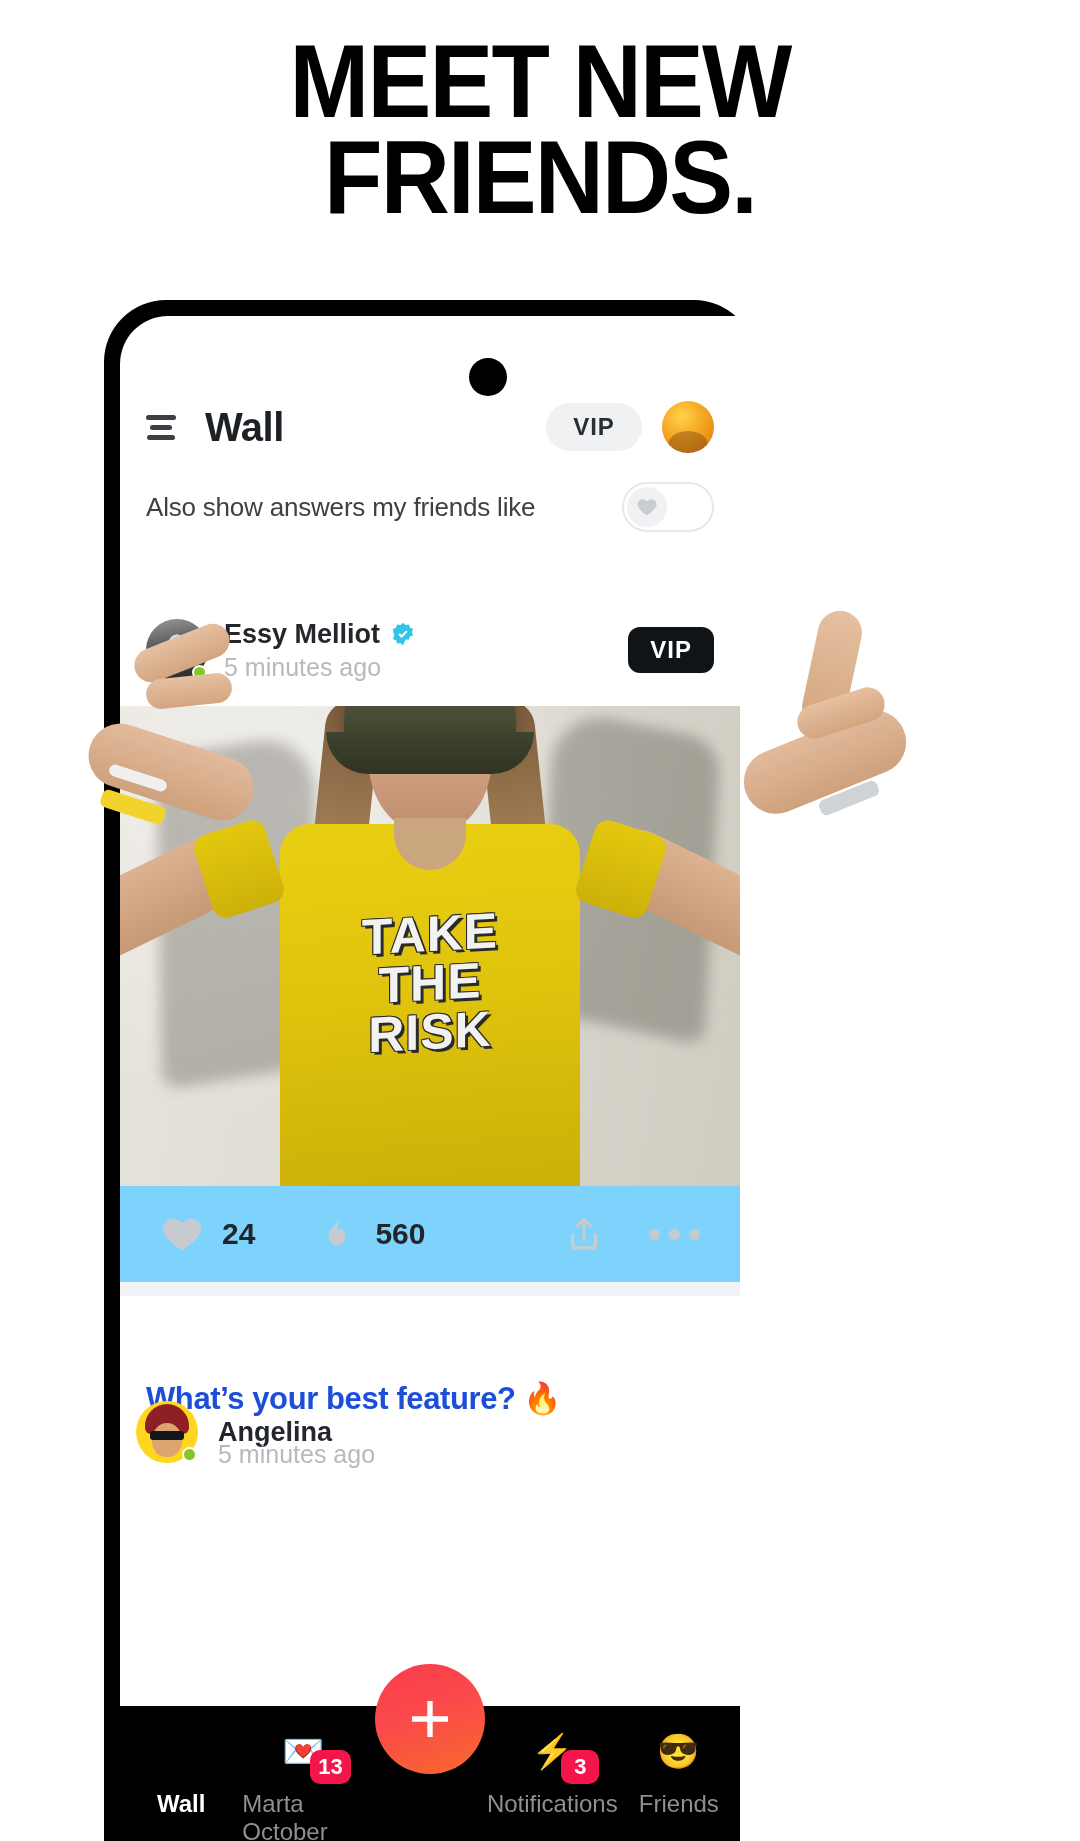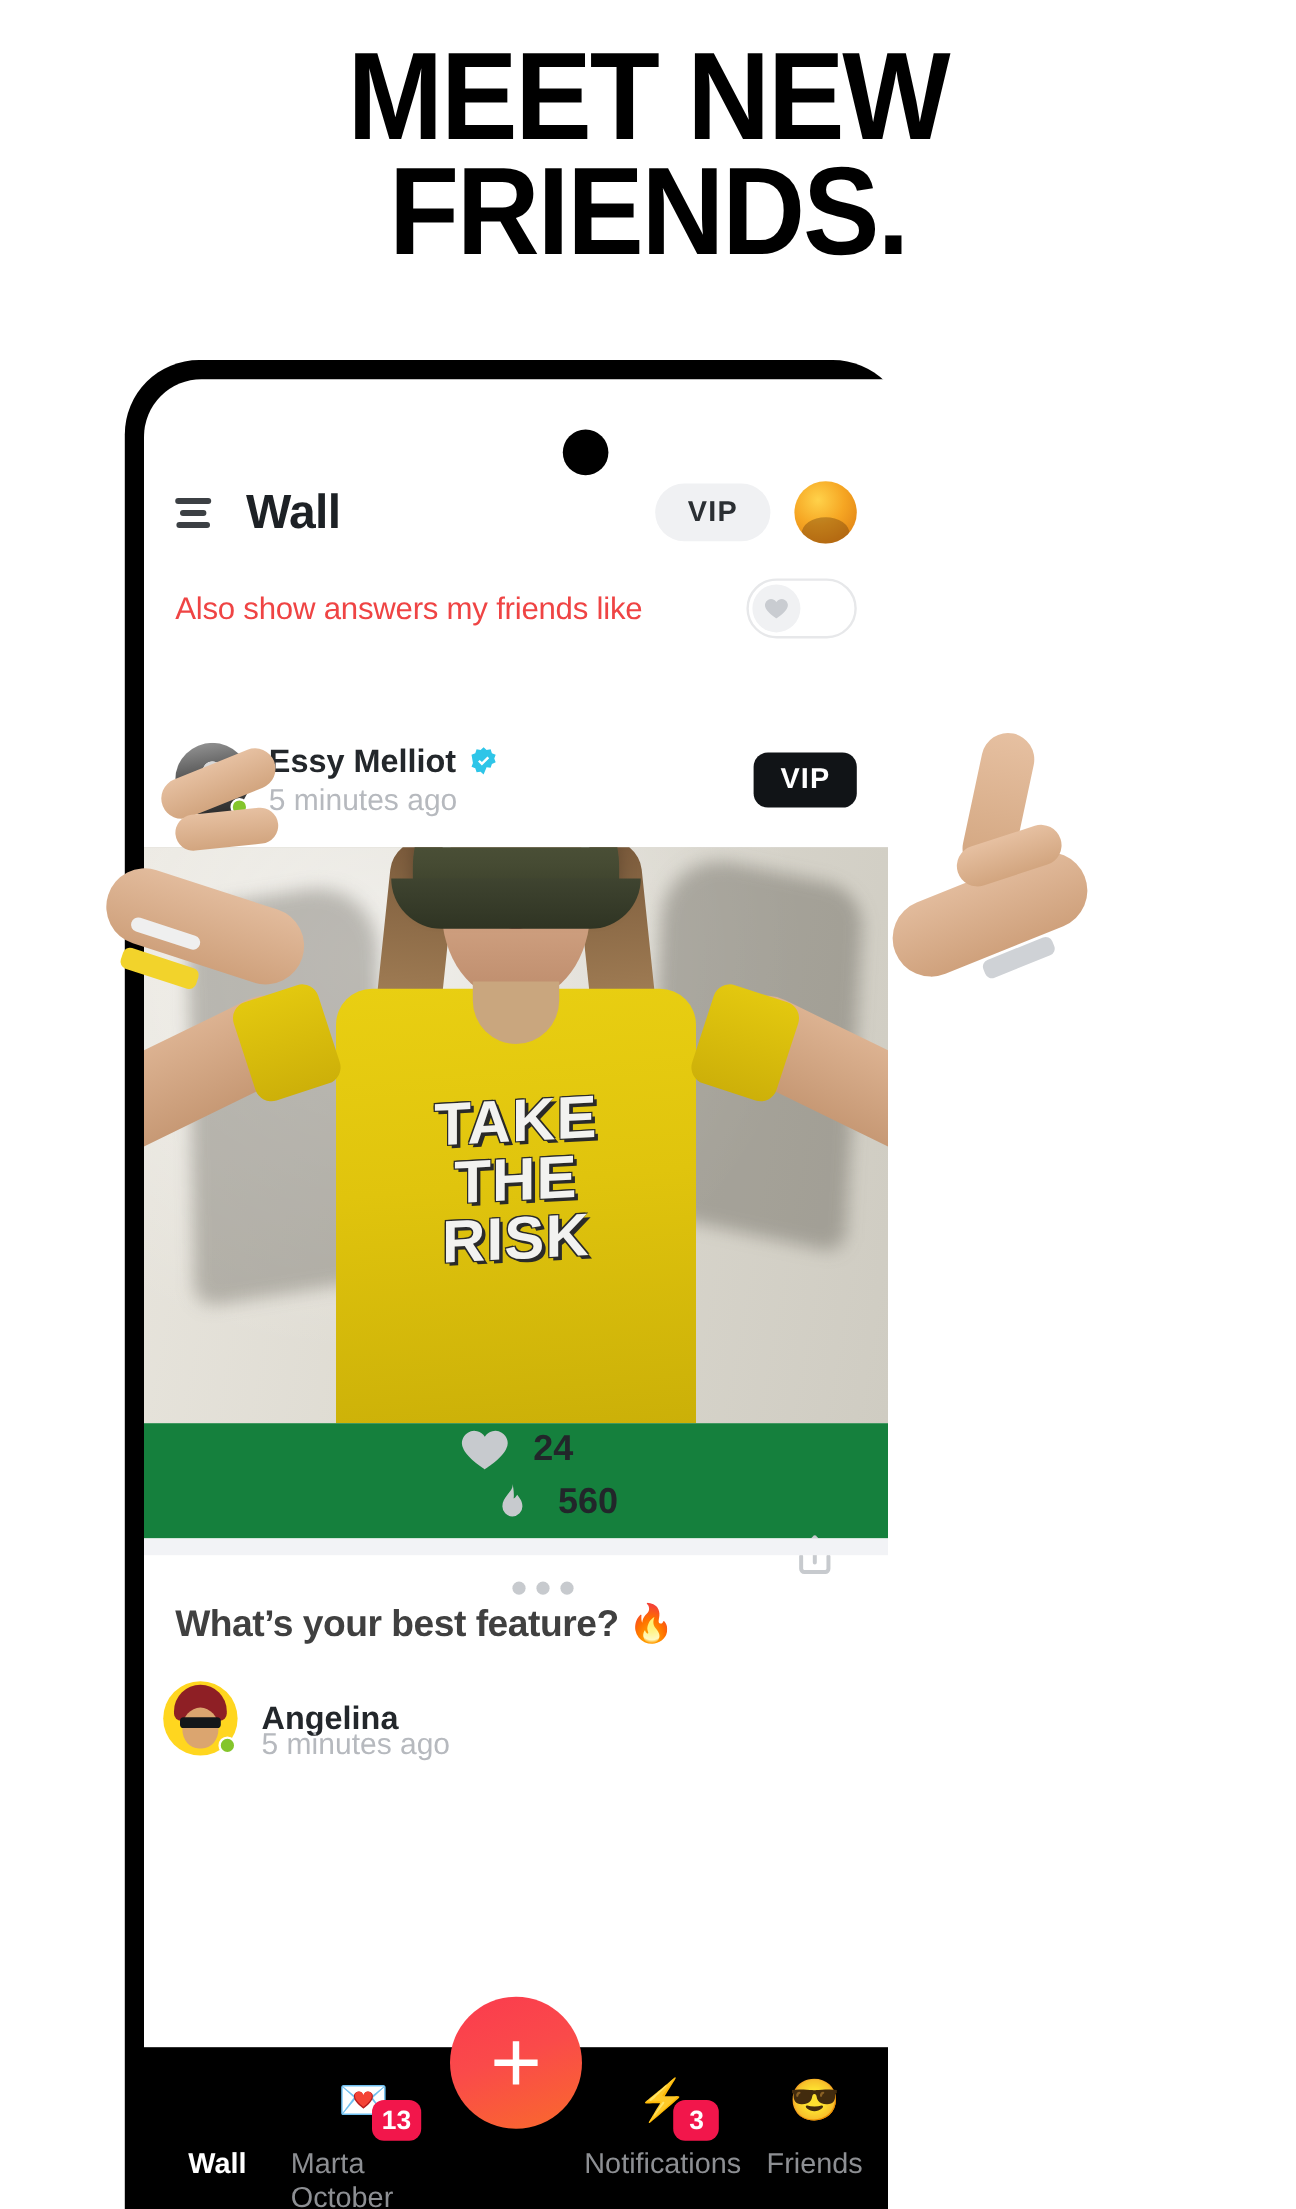--- a/index.html
+++ b/index.html
@@ -78,21 +78,21 @@
   .header-avatar::after {
     content: ""; position: absolute; left: 6px; top: 30px; width: 40px; height: 28px;
     border-radius: 50% 50% 40% 40%; background: rgba(90,45,10,.35);
   }
 
   
   .filter-row {
     position: absolute; top: 158px; left: 0; width: 620px; height: 66px;
     display: flex; align-items: center; padding: 0 26px;
   }
-  .filter-label { font-size: 26px; color: #ef4444; letter-spacing: -0.2px; }
+  .filter-label { font-size: 26px; color: #404040; letter-spacing: -0.2px; }
   .toggle {
     margin-left: auto; width: 92px; height: 50px; border-radius: 26px;
     background: #fff; border: 2px solid #e7e8ea; position: relative;
   }
   .toggle .knob {
     position: absolute; left: 3px; top: 3px; width: 40px; height: 40px; border-radius: 50%;
     background: #f0f1f3; display: flex; align-items: center; justify-content: center;
   }
   .knob svg { width: 22px; height: 22px; fill: #c9ccd1; }
 
@@ -218,37 +218,37 @@
     font-family: "Liberation Sans", sans-serif;
     font-weight: 700; font-size: 50px; line-height: 0.98; letter-spacing: 1px;
     text-shadow: 3px 3px 0 #2a2a2a, -1px -1px 0 #2a2a2a, 1px -1px 0 #2a2a2a, -1px 1px 0 #2a2a2a;
     transform: skewY(-3deg);
   }
   .shirt-text span { display: block; }
 
   
   .actions {
     position: absolute; left: 0; top: 870px; width: 620px; height: 96px;
-    display: flex; align-items: center; padding: 0 40px; background: #15803d; flex-direction: column;
+    display: flex; align-items: center; padding: 0 40px; background: #7dd3fc;
   }
   .act { display: flex; align-items: center; }
   .act svg { display: block; }
   .act .num { margin-left: 18px; font-size: 30px; font-weight: 700; color: #22262a; }
   .act.fire { margin-left: 62px; }
   .act.share { margin-left: auto; }
   .act.more { margin-left: 44px; display: flex; gap: 9px; align-items: center; }
   .act.more i { width: 11px; height: 11px; border-radius: 50%; background: #c7cace; display: block; }
   .divider {
     position: absolute; left: 0; top: 966px; width: 620px; height: 14px; background: #f2f3f6;
   }
 
   
   .post2-question {
-    position: absolute; left: 26px; top: 1018px; width: 560px;
-    font-size: 31px; font-weight: 700; color: #404040; letter-spacing: -0.4px;
+    position: absolute; left: 26px; top: 1064px; width: 560px;
+    font-size: 31px; font-weight: 700; color: #1d4ed8; letter-spacing: -0.4px;
   }
   .post2-author {
     position: absolute; left: 16px; top: 1078px; width: 560px; height: 76px;
     display: flex; align-items: center;
   }
   .a2-avatar {
     width: 62px; height: 62px; border-radius: 50%; position: relative; flex: none;
     background: #ffd61f; overflow: visible;
   }
   .a2-avatar .hat {

